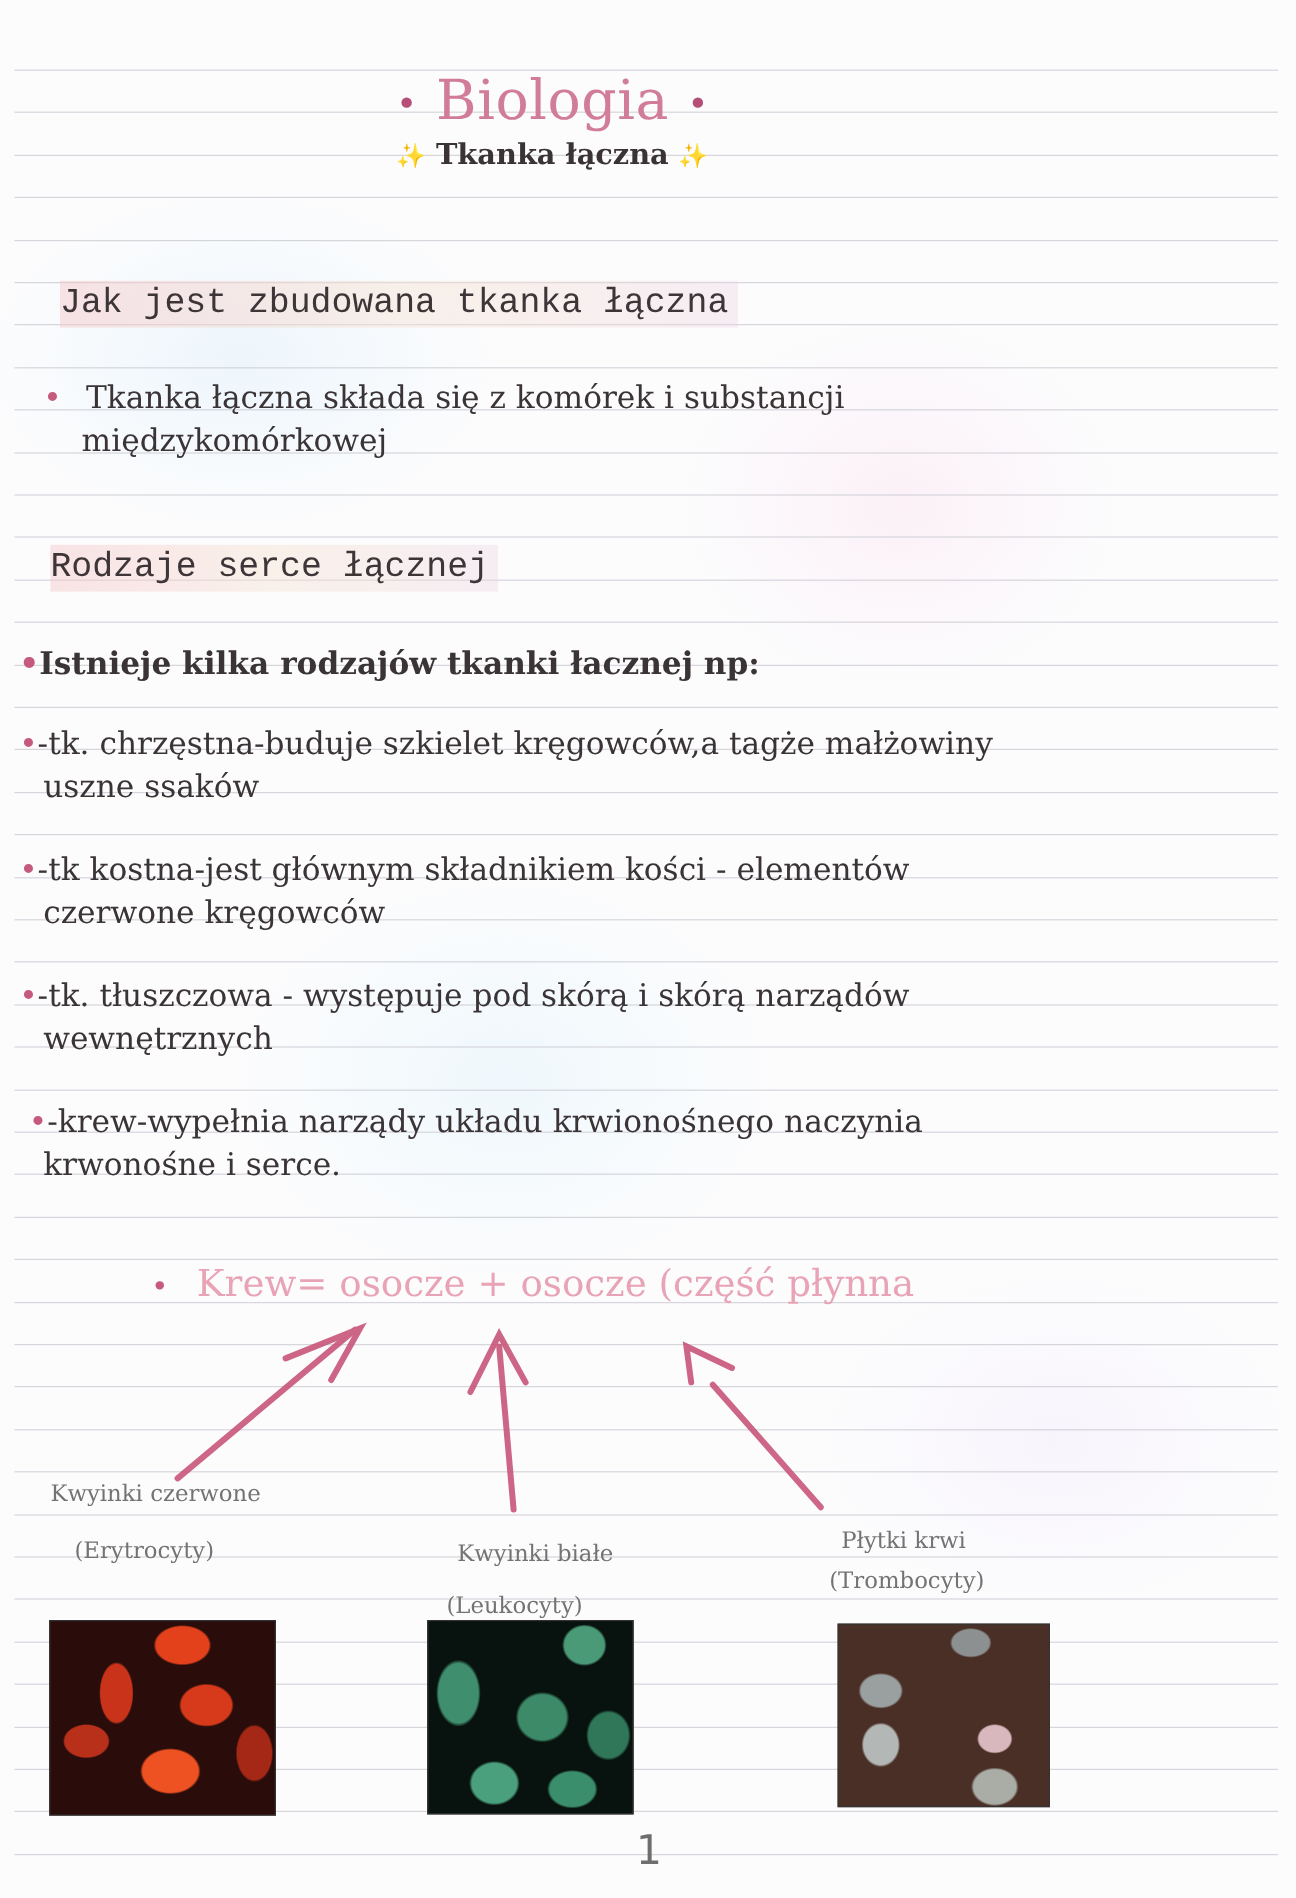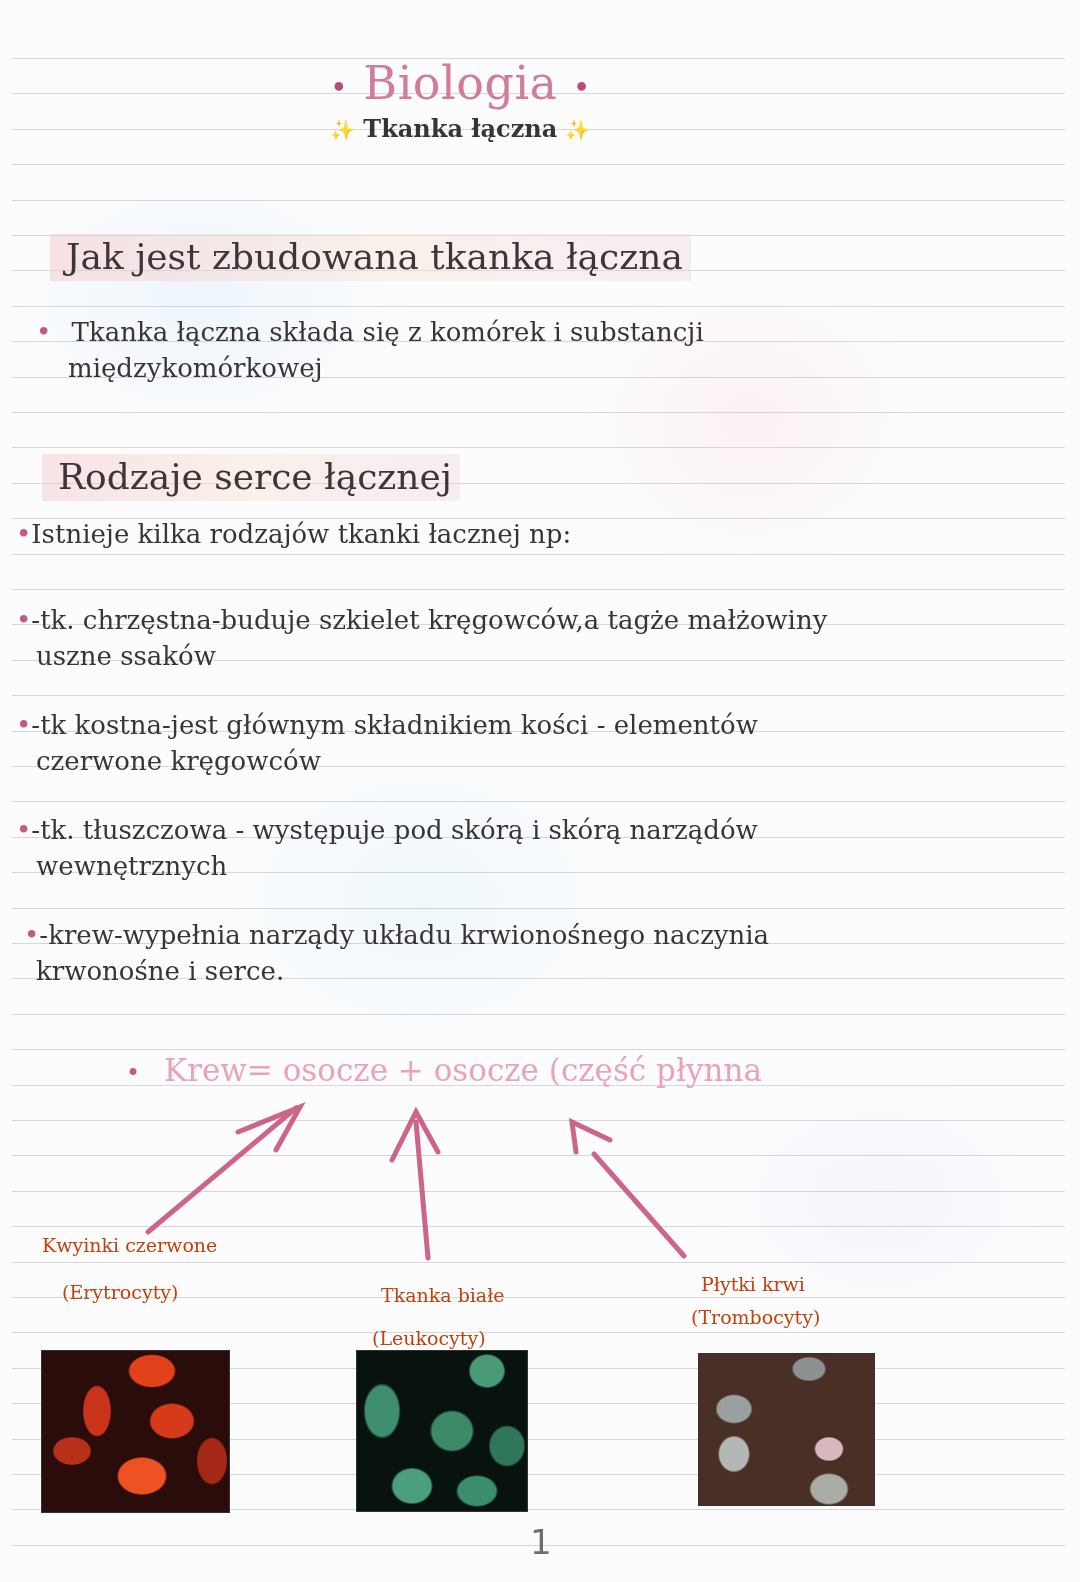--- a/index.html
+++ b/index.html
@@ -26,29 +26,30 @@
 
   .title {
     left: 330px; top: 56px; font-size: 46px; letter-spacing: 0.5px;
     color: #d17c98;
   }
   .title .dot { color: #b64f77; font-size: 30px; vertical-align: middle; }
   .subtitle { left: 330px; top: 114px; font-size: 24px; color: #3a3336; font-weight: bold; }
   .sparkle { color: #f2c94c; font-size: 20px; }
 
   .heading {
-    font-size: 36px; color: #3d3538; padding: 2px 8px 4px 16px;
+    font-size: 29px; color: #3d3538; padding: 2px 8px 4px 0;
     background: linear-gradient(90deg, rgba(244,196,200,0.45), rgba(246,226,210,0.45) 50%, rgba(235,210,225,0.35));
+    font-family: Liberation Mono, monospace;
   }
   .body-text { font-size: 26px; color: #3a3436; line-height: 36px; }
   .bullet-dot { color: #c65a7d; }
   .pink-line { font-size: 31px; color: #e8a4b6; }
   .pink-line .bullet-dot { color: #c65a7d; font-size: 24px; }
 
-  .label { font-size: 19px; color: #c2410c; text-align: center; }
+  .label { font-size: 19px; color: #737373; text-align: center; }
 
   .photo { position: absolute; border: 1px solid #333; }
   .photo-red {
     left: 41px; top: 1350px; width: 187px; height: 161px;
     background:
       radial-gradient(ellipse 40px 28px at 110px 20px, #e3401c 55%, transparent 60%),
       radial-gradient(ellipse 22px 40px at 55px 60px, #c8331a 60%, transparent 65%),
       radial-gradient(ellipse 38px 30px at 130px 70px, #d63a1a 55%, transparent 60%),
       radial-gradient(ellipse 30px 22px at 30px 100px, #b8301a 60%, transparent 65%),
       radial-gradient(ellipse 42px 32px at 100px 125px, #ef5222 55%, transparent 60%),
@@ -143,21 +144,21 @@
 
 <div class="abs heading" style="left:50px; top:234px;">Jak jest zbudowana tkanka łączna</div>
 <div class="abs body-text" style="left:36px; top:314px;">
   <span class="bullet-dot">•</span>
   <span style="margin-left:12px;">Tkanka łączna składa się z komórek i substancji</span>
 </div>
 <div class="abs body-text" style="left:68px; top:350px;">międzykomórkowej</div>
 
 <div class="abs heading" style="left:42px; top:454px;">Rodzaje serce łącznej</div>
 
-<div class="abs body-text" style="left:16px; top:516px;">
+<div class="abs body-text" style="left:16px; top:536px;font-weight:bold;">
   <span class="bullet-dot">•</span><span>Istnieje kilka rodzajów tkanki łacznej np:</span>
 </div>
 
 <div class="abs body-text" style="left:16px; top:602px;">
   <span class="bullet-dot">•</span><span>-tk. chrzęstna-buduje szkielet kręgowców,a tagże małżowiny</span>
 </div>
 <div class="abs body-text" style="left:36px; top:638px;">uszne ssaków</div>
 
 <div class="abs body-text" style="left:16px; top:707px;">
   <span class="bullet-dot">•</span><span>-tk kostna-jest głównym składnikiem kości - elementów</span>
@@ -192,21 +193,21 @@
     </g>
     <g>
       <line x1="684" y1="1256" x2="594" y2="1154"></line>
       <polyline points="576,1152 572,1122 610,1140"></polyline>
     </g>
   </g>
 </svg>
 
 <div class="abs label" style="left:42px; top:1234px;">Kwyinki czerwone</div>
 <div class="abs label" style="left:62px; top:1281px;">(Erytrocyty)</div>
-<div class="abs label" style="left:381px; top:1284px;">Tkanka białe</div>
+<div class="abs label" style="left:381px; top:1284px;">Kwyinki białe</div>
 <div class="abs label" style="left:372px; top:1315px;margin-top:12px;">(Leukocyty)</div>
 <div class="abs label" style="left:701px; top:1273px;">Płytki krwi</div>
 <div class="abs label" style="left:691px; top:1306px;">(Trombocyty)</div>
 
 <div class="photo photo-red"></div>
 <div class="photo photo-green"></div>
 <div class="photo photo-grey"></div>
 
 <div class="abs page-number">1</div>
 

